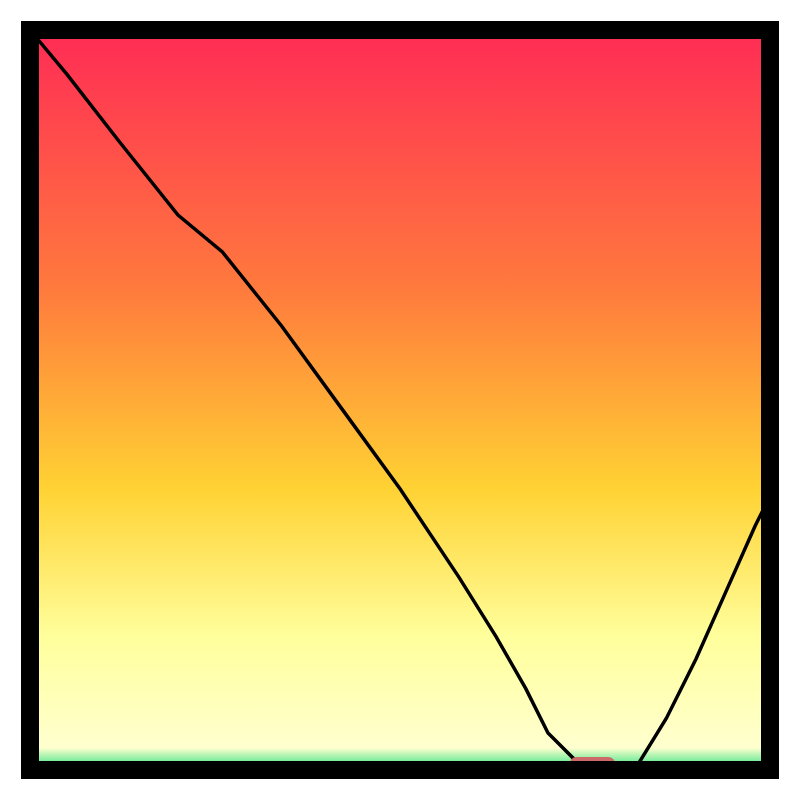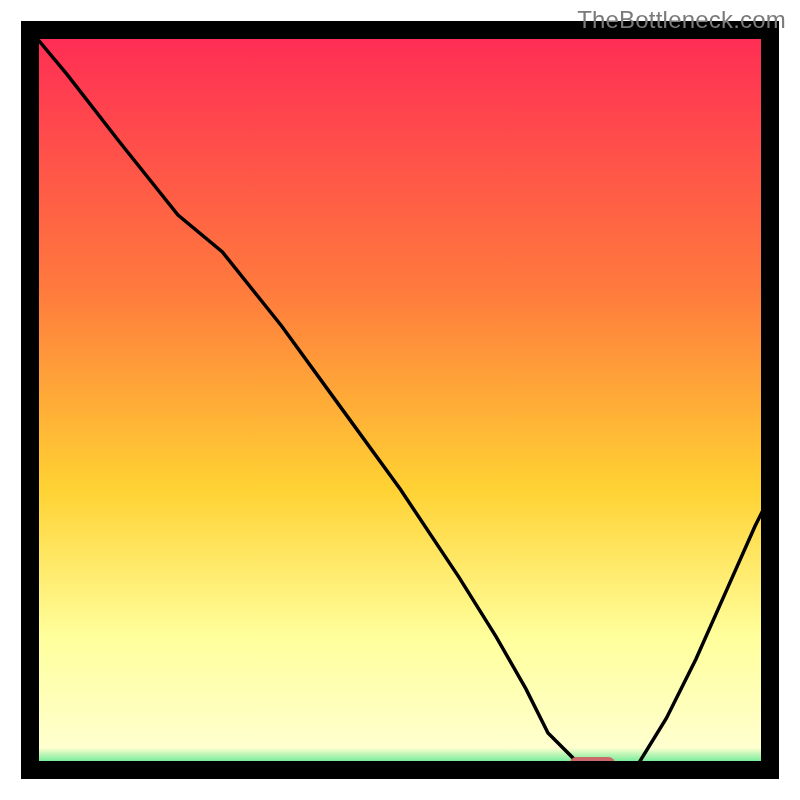--- a/index.html
+++ b/index.html
@@ -29,21 +29,20 @@
   svg {
     position: absolute;
     left: 0;
     top: 0;
   }
 </style>
 </head>
 <body>
 <div class="wrap">
 
-<div class="watermark">TheBottleneck.com</div>
 
 <svg width="800" height="800" viewBox="0 0 800 800">
   <defs>
     <linearGradient id="bg" x1="0" y1="0" x2="0" y2="1">
       <stop id="g0" offset="0%" stop-color="#ff2b55"></stop>
       <stop id="g1" offset="35%" stop-color="#ff7a3d"></stop>
       <stop id="g2" offset="62%" stop-color="#ffd233"></stop>
       <stop id="g3" offset="82%" stop-color="#ffff9c"></stop>
       <stop id="g4" offset="97%" stop-color="#ffffcf"></stop>
       <stop id="g5" offset="100%" stop-color="#1fe07a"></stop>

